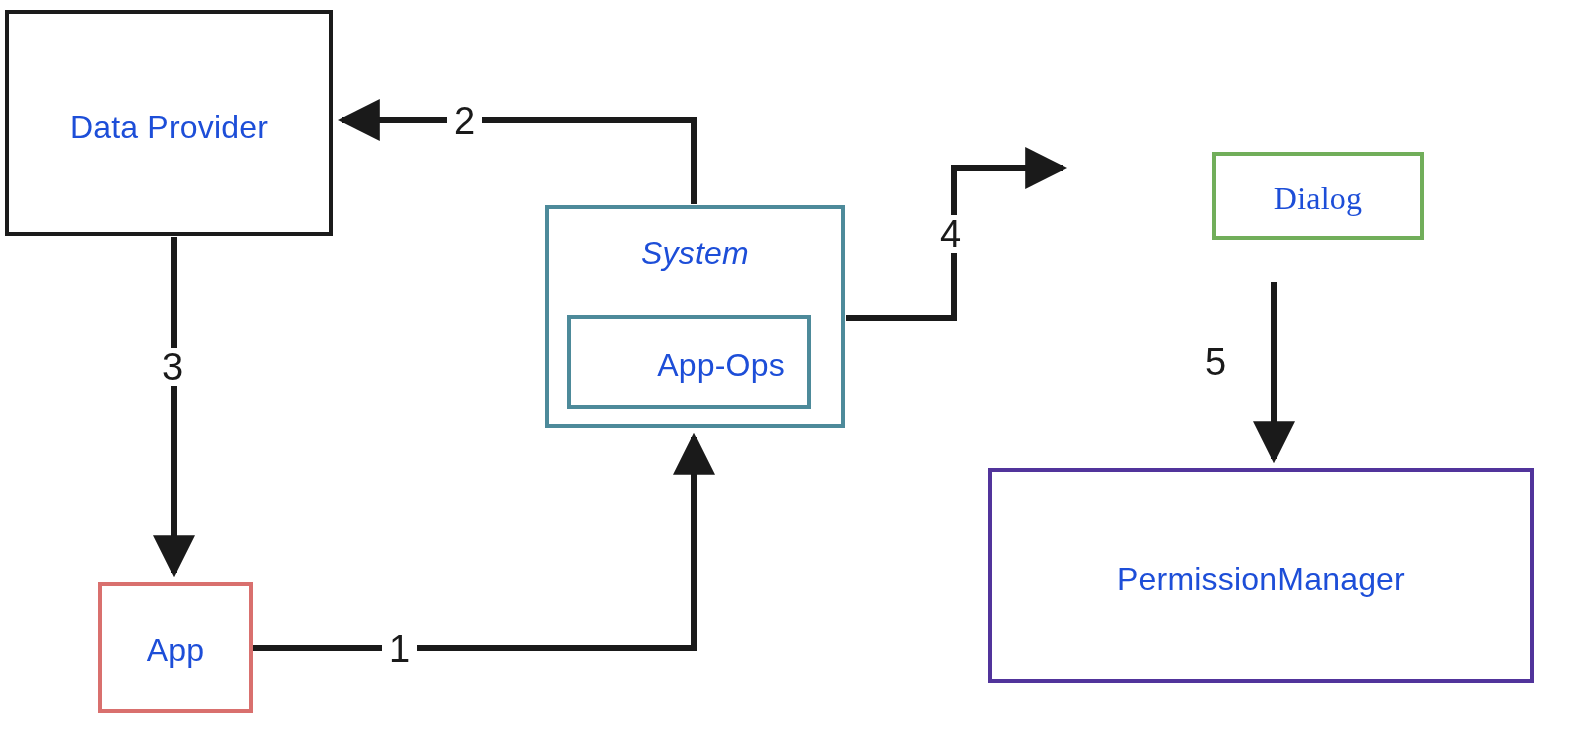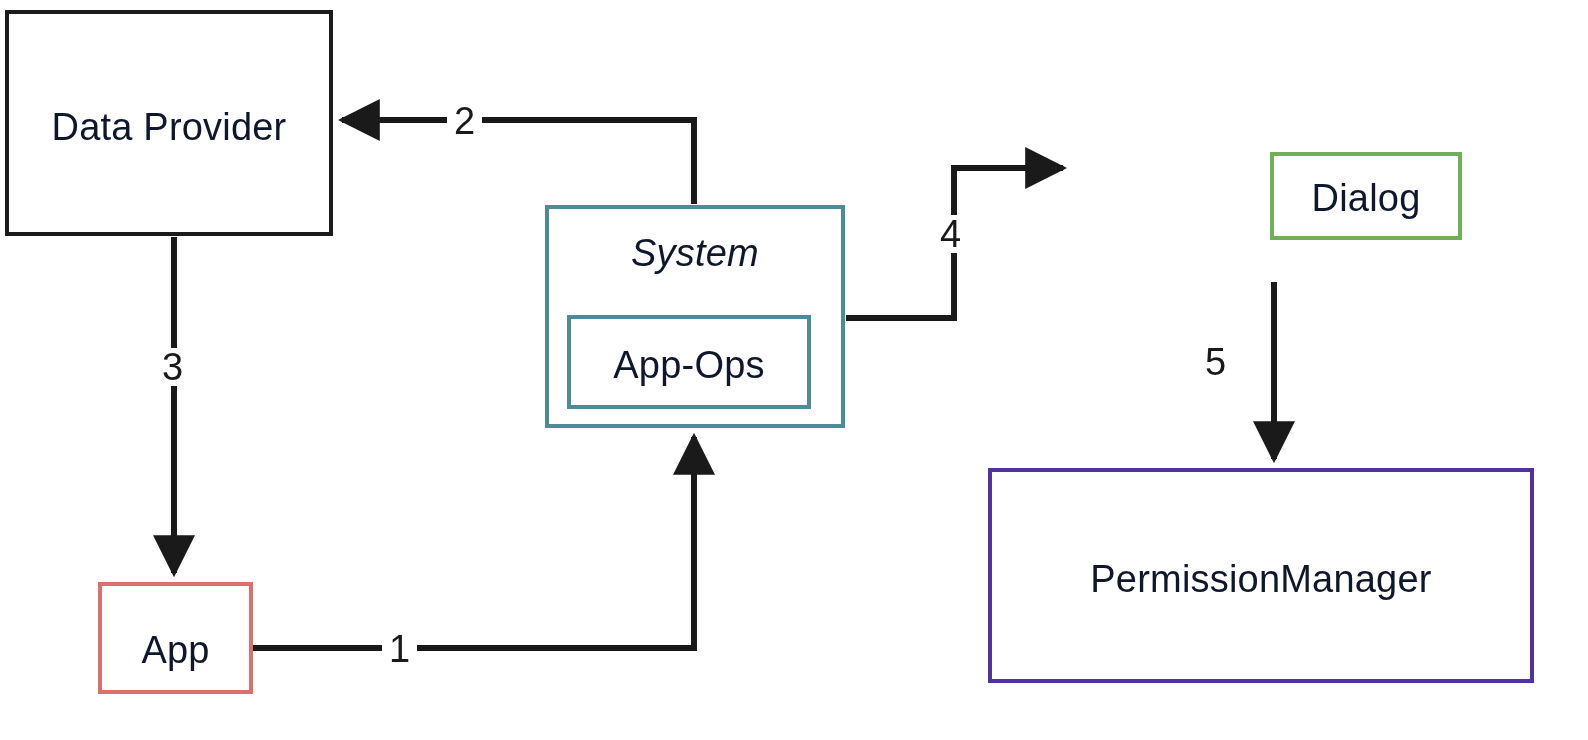--- a/index.html
+++ b/index.html
@@ -30,22 +30,22 @@
     position: absolute;
     box-sizing: border-box;
     background: #ffffff;
     border-style: solid;
   }
   .node-label {
     position: absolute;
     left: 0;
     width: 100%;
     text-align: center;
-    color: #0f172a;
-    font-size: 38px;
+    color: #1d4ed8;
+    font-size: 32px;
     line-height: 44px;
     letter-spacing: 0.2px;
     white-space: nowrap;
   }
   
   #node-data-provider {
     left: 5px; top: 10px; width: 328px; height: 226px;
     border-width: 4px; border-color: #1b1b1b;
   }
   #node-data-provider .node-label { top: 91px; }
@@ -53,42 +53,42 @@
   #node-system {
     left: 545px; top: 205px; width: 300px; height: 223px;
     border-width: 4px; border-color: #4d8a9a;
   }
   #node-system .node-label { top: 22px; font-style: italic; }
 
   #node-app-ops {
     left: 567px; top: 315px; width: 244px; height: 94px;
     border-width: 4px; border-color: #4d8a9a;
   }
-  #node-app-ops .node-label { top: 24px; }
+  #node-app-ops .node-label { top: 24px; margin-left: 32px; }
 
   #node-system-ui {
     left: 1072px; top: 58px; width: 414px; height: 223px;
     border-width: 4px; border-color: #71ae5a;
   }
   #node-system-ui .node-label { top: 24px; }
 
   #node-dialog {
-    left: 1270px; top: 152px; width: 192px; height: 88px;
-    border-width: 4px; border-color: #71ae5a;
+    left: 1212px; top: 152px; width: 212px; height: 88px;
+    border-width: 4px; border-color: #71ae5a; font-family: Liberation Serif, serif;
   }
   #node-dialog .node-label { top: 20px; }
 
   #node-permission-manager {
     left: 988px; top: 468px; width: 546px; height: 215px;
     border-width: 4px; border-color: #51349b;
   }
   #node-permission-manager .node-label { top: 85px; }
 
   #node-app {
-    left: 98px; top: 582px; width: 155px; height: 112px;
+    left: 98px; top: 582px; width: 155px; height: 131px;
     border-width: 4px; border-color: #d9706e;
   }
   #node-app .node-label { top: 42px; }
 
   
   .edge-label {
     position: absolute;
     color: #1a1a1a;
     font-size: 38px;
     line-height: 38px;

